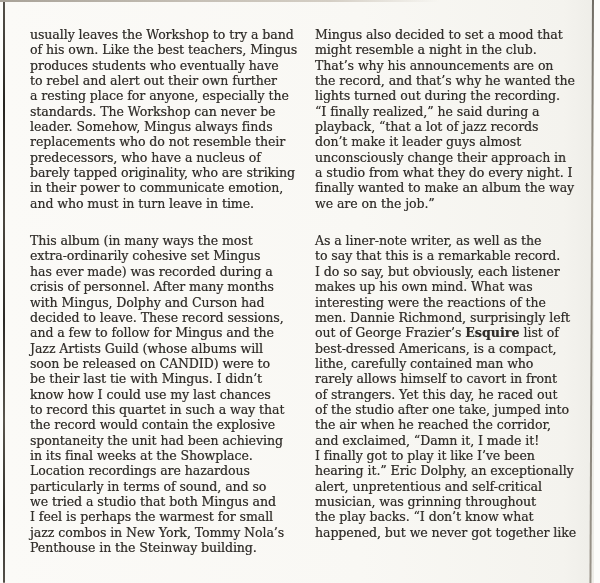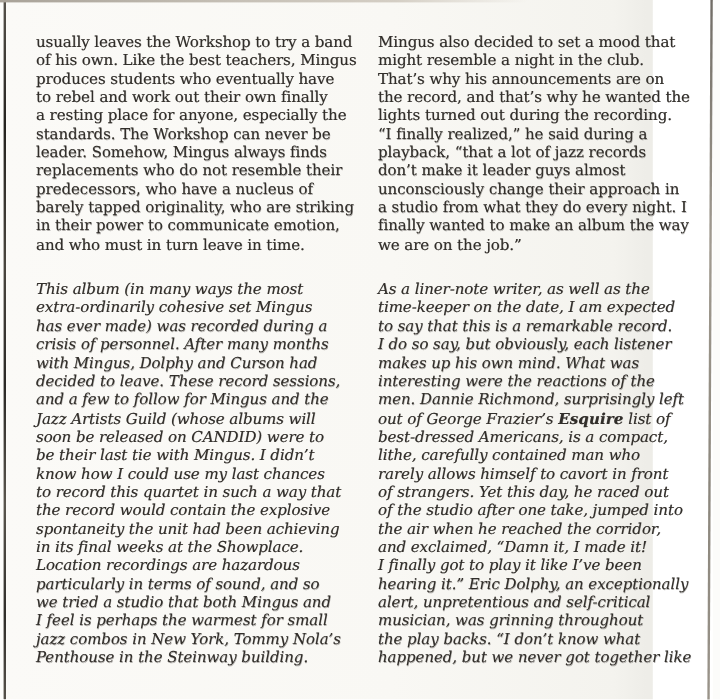--- a/index.html
+++ b/index.html
@@ -10,21 +10,21 @@
     width: 600px;
     height: 583px;
     overflow: hidden;
     position: relative;
     background: #ffffff;
     font-family: "DejaVu Serif", serif;
   }
   .page {
     position: absolute;
     left: 0; top: 0;
-    width: 544px; height: 583px;
+    width: 600px; height: 583px;
     background: linear-gradient(90deg, #fbfaf7 0%, #f9f8f4 60%, #f4f3ee 94%, #eeede8 99%);
   }
   
   .edge-left {
     position: absolute;
     left: 3px; top: 0;
     width: 2px; height: 583px;
     background: linear-gradient(180deg,
       #56524b 0%, #25231f 18%, #4a463f 38%,
       #2b2926 55%, #5a564e 72%, #302e2a 88%, #55514a 100%);
@@ -63,41 +63,41 @@
     top: 27px;
     color: #312e2a;
     font-size: 12.5px;
     line-height: 15.35px;
     letter-spacing: -0.05px;
     text-shadow: 0.35px 0.35px 0 rgba(49,46,42,0.38), -0.25px 0 0 rgba(49,46,42,0.22);
   }
   .col-left  { left: 30px;  width: 262px; }
   .col-right { left: 303px; width: 272px; margin-left: 12px; }
   .para { margin: 0; }
-  .para + .para { margin-top: 22px; font-style: italic; }
+  .para + .para { margin-top: 22px; }
   .line {
     white-space: pre;
     height: 15.35px;
   }
   .line b { font-weight: bold; letter-spacing: 0.1px; }
 </style>
 </head>
 <body>
 
 <div class="page">
   <div class="edge-left-white"></div>
   <div class="edge-left"></div>
   <div class="edge-top"></div>
 
   <div class="col col-left" id="col-0">
       <div class="para">
         <div class="line">usually leaves the Workshop to try a band</div>
         <div class="line">of his own. Like the best teachers, Mingus</div>
         <div class="line">produces students who eventually have</div>
-        <div class="line">to rebel and work out their own finally</div>
+        <div class="line">to rebel and alert out their own further</div>
         <div class="line">a resting place for anyone, especially the</div>
         <div class="line">standards. The Workshop can never be</div>
         <div class="line">leader. Somehow, Mingus always finds</div>
         <div class="line">replacements who do not resemble their</div>
         <div class="line">predecessors, who have a nucleus of</div>
         <div class="line">barely tapped originality, who are striking</div>
         <div class="line">in their power to communicate emotion,</div>
         <div class="line">and who must in turn leave in time.</div>
       </div>
       <div class="para">
@@ -134,21 +134,20 @@
         <div class="line">“I finally realized,” he said during a</div>
         <div class="line">playback, “that a lot of jazz records</div>
         <div class="line">don’t make it leader guys almost</div>
         <div class="line">unconsciously change their approach in</div>
         <div class="line">a studio from what they do every night. I</div>
         <div class="line">finally wanted to make an album the way</div>
         <div class="line">we are on the job.”</div>
       </div>
       <div class="para">
         <div class="line">As a liner-note writer, as well as the</div>
-        <div class="line">time-keeper on the date, I am expected</div>
         <div class="line">to say that this is a remarkable record.</div>
         <div class="line">I do so say, but obviously, each listener</div>
         <div class="line">makes up his own mind. What was</div>
         <div class="line">interesting were the reactions of the</div>
         <div class="line">men. Dannie Richmond, surprisingly left</div>
         <div class="line"><span>out of George Frazier’s </span><b>Esquire</b><span> list of</span></div>
         <div class="line">best-dressed Americans, is a compact,</div>
         <div class="line">lithe, carefully contained man who</div>
         <div class="line">rarely allows himself to cavort in front</div>
         <div class="line">of strangers. Yet this day, he raced out</div>

